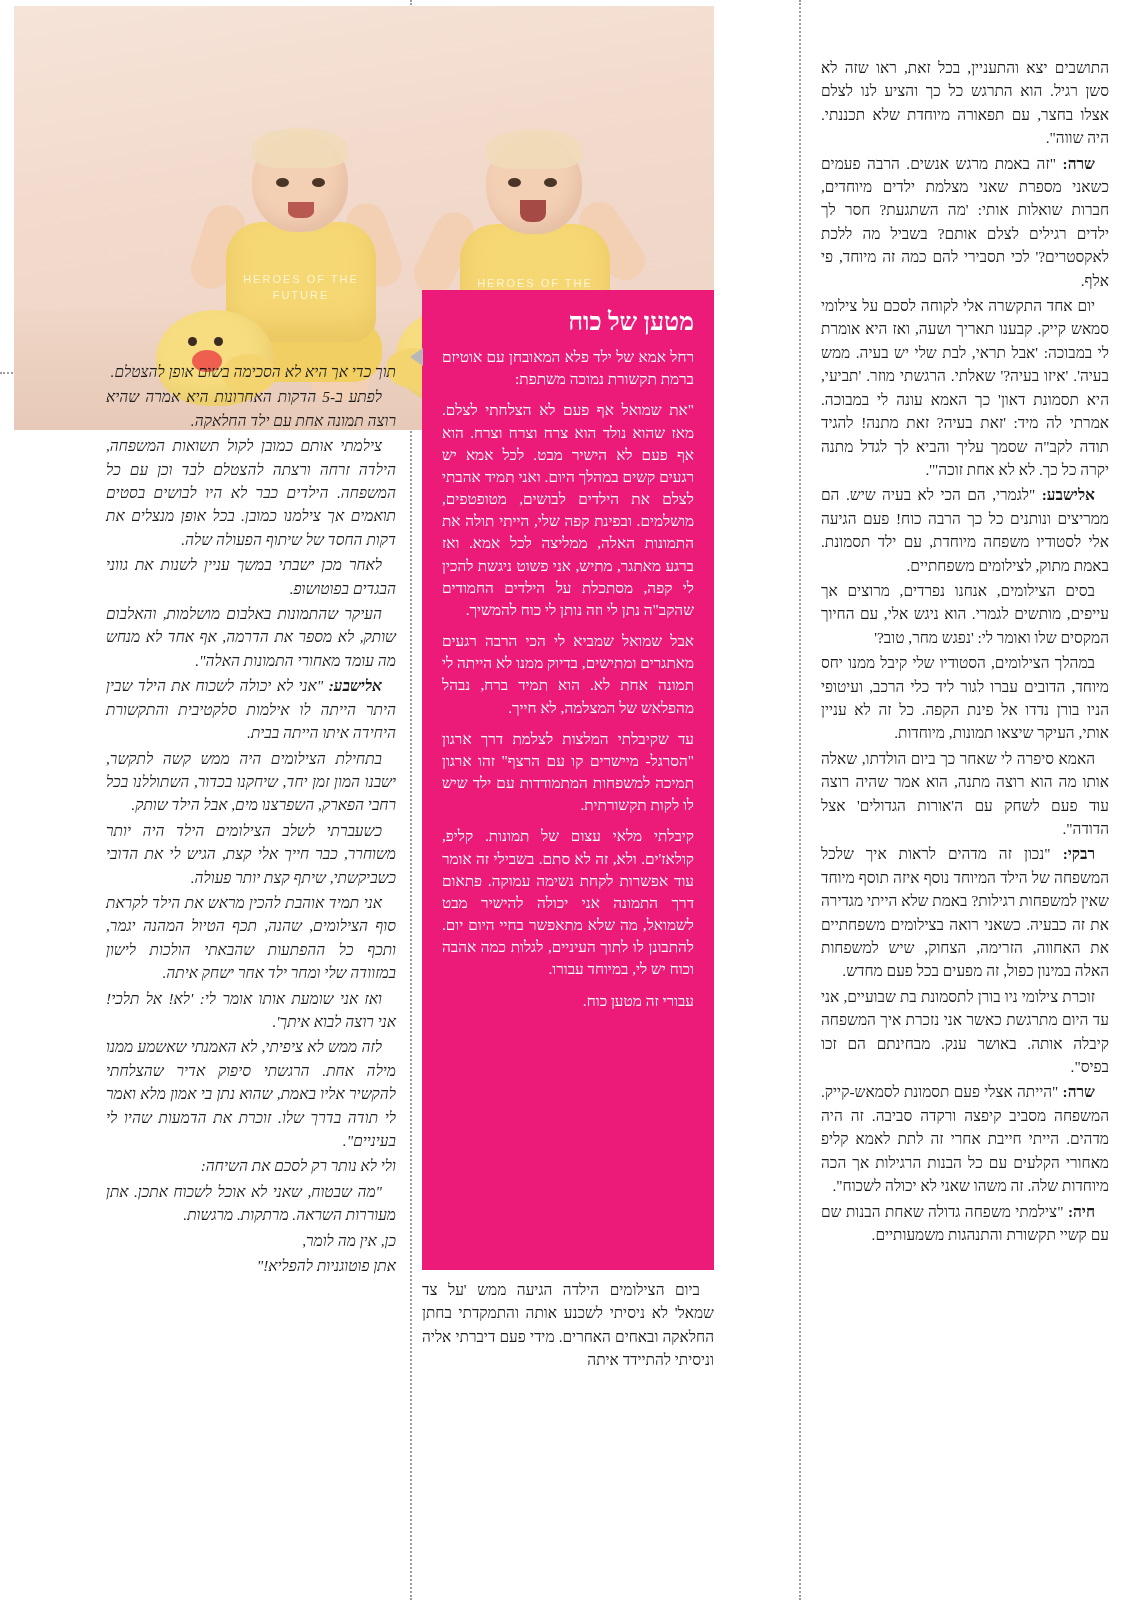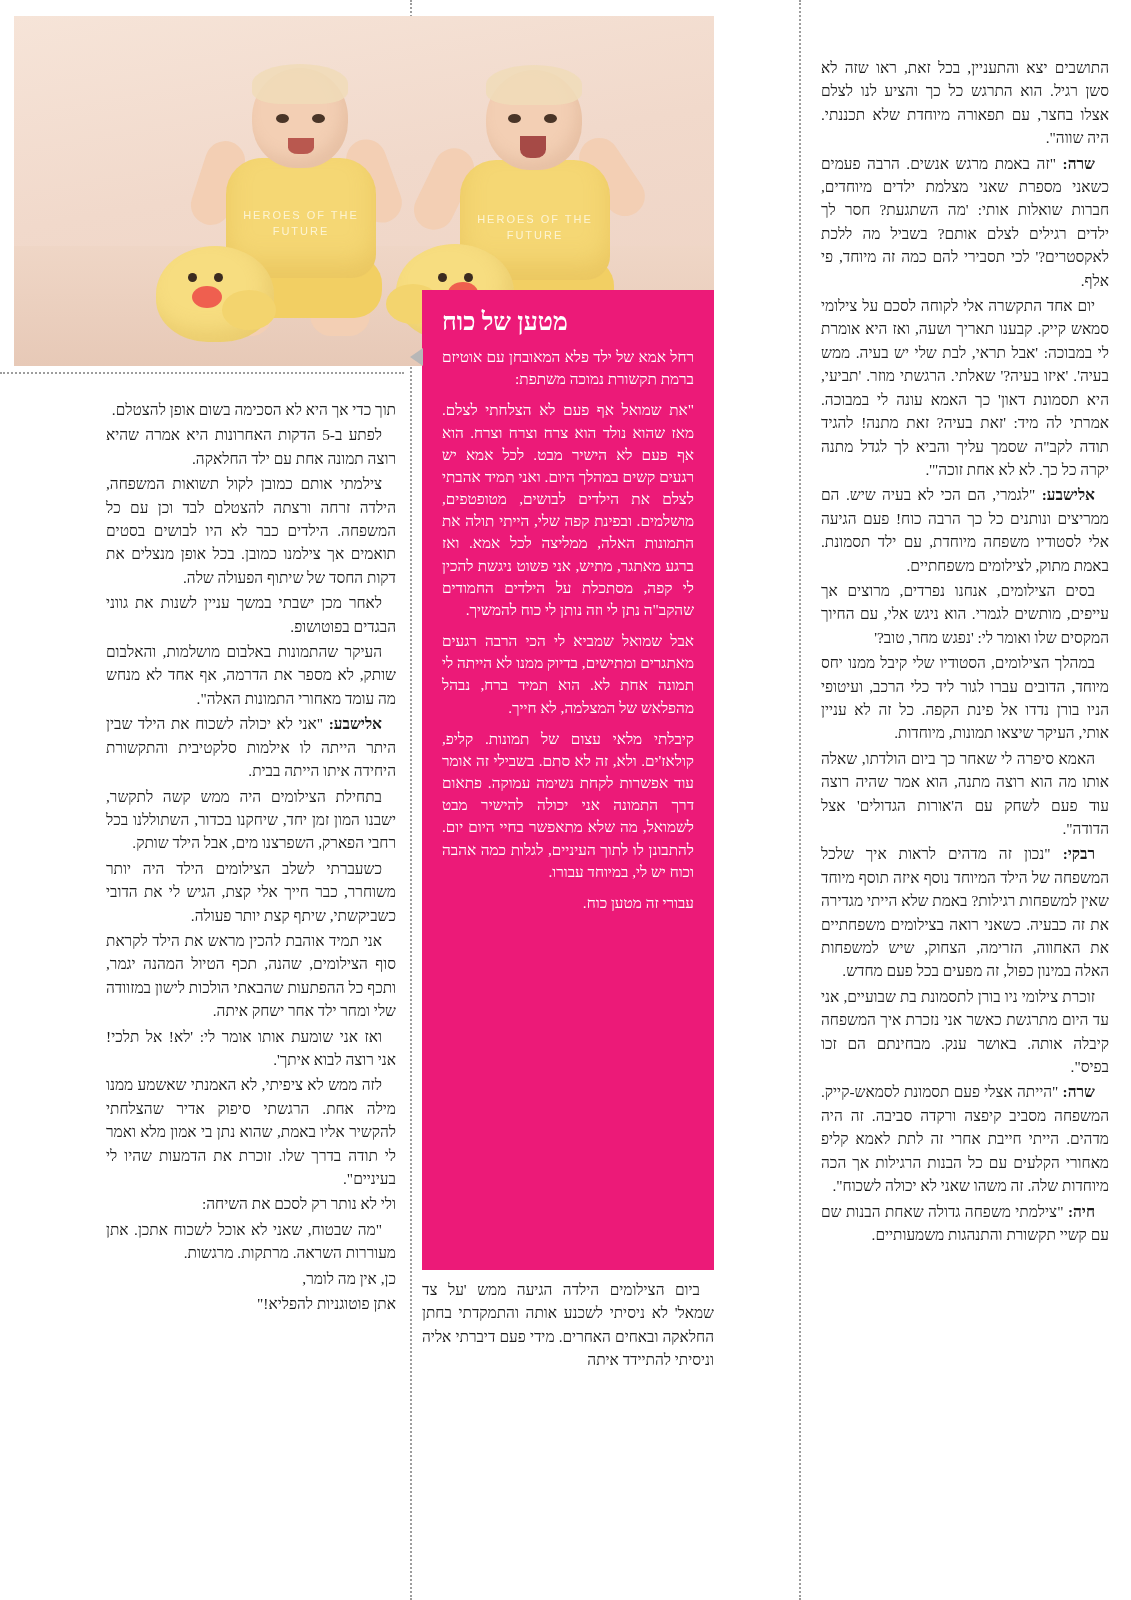--- a/index.html
+++ b/index.html
@@ -18,23 +18,23 @@
 
   .page {
     position: absolute;
     inset: 0;
   }
 
   
   .photo {
     position: absolute;
     left: 14px;
-    top: 16px;
+    top: 6px;
     width: 700px;
-    height: 350px;
+    height: 424px;
     overflow: hidden;
     background: linear-gradient(170deg, #f6e4d8 0%, #f1d9cb 45%, #eed3c4 100%);
   }
   .photo .floor {
     position: absolute;
     left: 0; right: 0; bottom: 0;
     height: 120px;
     background: linear-gradient(180deg, #efd6c6 0%, #e7c9b7 100%);
   }
   .baby {
@@ -144,21 +144,21 @@
     background: #ec1a78;
     color: #ffffff;
     box-sizing: border-box;
     padding: 18px 20px 18px 20px;
     z-index: 5;
   }
   .pink-box h2 {
     margin: 0 0 10px 0;
     font-size: 25px;
     font-weight: bold;
-    text-align: left;
+    text-align: right;
     font-family: "Liberation Serif", serif;
   }
   .pink-box p {
     margin: 5px 0 9px 0;
     font-size: 15.3px;
     line-height: 1.45;
     text-align: justify;
     text-align-last: right;
   }
   .pink-arrow {
@@ -191,22 +191,23 @@
     top: 56px;
     width: 288px;
   }
   #col-mid {
     right: 417px;
     top: 1278px;
     width: 292px;
   }
   #col-left {
     right: 735px;
-    top: 398px;
+    top: 360px;
     width: 290px;
+    font-style: italic;
   }
 
   
   .vline {
     position: absolute;
     top: 0;
     bottom: 0;
     width: 0;
     border-right: 2px dotted #9d9d9d;
   }
@@ -279,20 +280,21 @@
       <div class="toy-beak" style="left:66px; bottom:40px;"></div>
     </div>
   </div>
 
   <div class="pink-box">
     <div class="pink-arrow"></div>
     <h2>מטען של כוח</h2>
     <p>רחל אמא של ילד פלא המאובחן עם אוטיזם ברמת תקשורת נמוכה משתפת:</p>
     <p>"את שמואל אף פעם לא הצלחתי לצלם. מאז שהוא נולד הוא צרח וצרח וצרח. הוא אף פעם לא הישיר מבט. לכל אמא יש רגעים קשים במהלך היום. ואני תמיד אהבתי לצלם את הילדים לבושים, מטופטפים, מושלמים. ובפינת קפה שלי, הייתי תולה את התמונות האלה, ממליצה לכל אמא. ואז ברגע מאתגר, מתיש, אני פשוט ניגשת להכין לי קפה, מסתכלת על הילדים החמודים שהקב"ה נתן לי וזה נותן לי כוח להמשיך.</p>
     <p>אבל שמואל שמביא לי הכי הרבה רגעים מאתגרים ומתישים, בדיוק ממנו לא הייתה לי תמונה אחת לא. הוא תמיד ברח, נבהל מהפלאש של המצלמה, לא חייך.</p>
+    <p>עד שקיבלתי המלצות לצלמת דרך ארגון "הסרגל- מיישרים קו עם הרצף" זהו ארגון תמיכה למשפחות המתמודדות עם ילד שיש לו לקות תקשורתית.</p>
     <p>קיבלתי מלאי עצום של תמונות. קליפ, קולאז'ים. ולא, זה לא סתם. בשבילי זה אומר עוד אפשרות לקחת נשימה עמוקה. פתאום דרך התמונה אני יכולה להישיר מבט לשמואל, מה שלא מתאפשר בחיי היום יום. להתבונן לו לתוך העיניים, לגלות כמה אהבה וכוח יש לי, במיוחד עבורו.</p>
     <p>עבורי זה מטען כוח.</p>
   </div>
 
   <div class="col" id="col-right">
     <p class="noindent">התושבים יצא והתעניין, בכל זאת, ראו שזה לא סשן רגיל. הוא התרגש כל כך והציע לנו לצלם אצלו בחצר, עם תפאורה מיוחדת שלא תכננתי. היה שווה".</p>
     <p><b>שרה:</b> "זה באמת מרגש אנשים. הרבה פעמים כשאני מספרת שאני מצלמת ילדים מיוחדים, חברות שואלות אותי: 'מה השתגעת? חסר לך ילדים רגילים לצלם אותם? בשביל מה ללכת לאקסטרים?' לכי תסבירי להם כמה זה מיוחד, פי אלף.</p>
     <p>יום אחד התקשרה אלי לקוחה לסכם על צילומי סמאש קייק. קבענו תאריך ושעה, ואז היא אומרת לי במבוכה: 'אבל תראי, לבת שלי יש בעיה. ממש בעיה'. 'איזו בעיה?' שאלתי. הרגשתי מוזר. 'תביעי, היא תסמונת דאון' כך האמא עונה לי במבוכה. אמרתי לה מיד: 'זאת בעיה? זאת מתנה! להגיד תודה לקב"ה שסמך עליך והביא לך לגדל מתנה יקרה כל כך. לא לא אחת זוכה"'.</p>
     <p><b>אלישבע:</b> "לגמרי, הם הכי לא בעיה שיש. הם ממריצים ונותנים כל כך הרבה כוח! פעם הגיעה אלי לסטודיו משפחה מיוחדת, עם ילד תסמונת. באמת מתוק, לצילומים משפחתיים.</p>
     <p>בסים הצילומים, אנחנו נפרדים, מרוצים אך עייפים, מותשים לגמרי. הוא ניגש אלי, עם החיוך המקסים שלו ואומר לי: 'נפגש מחר, טוב?'</p>

